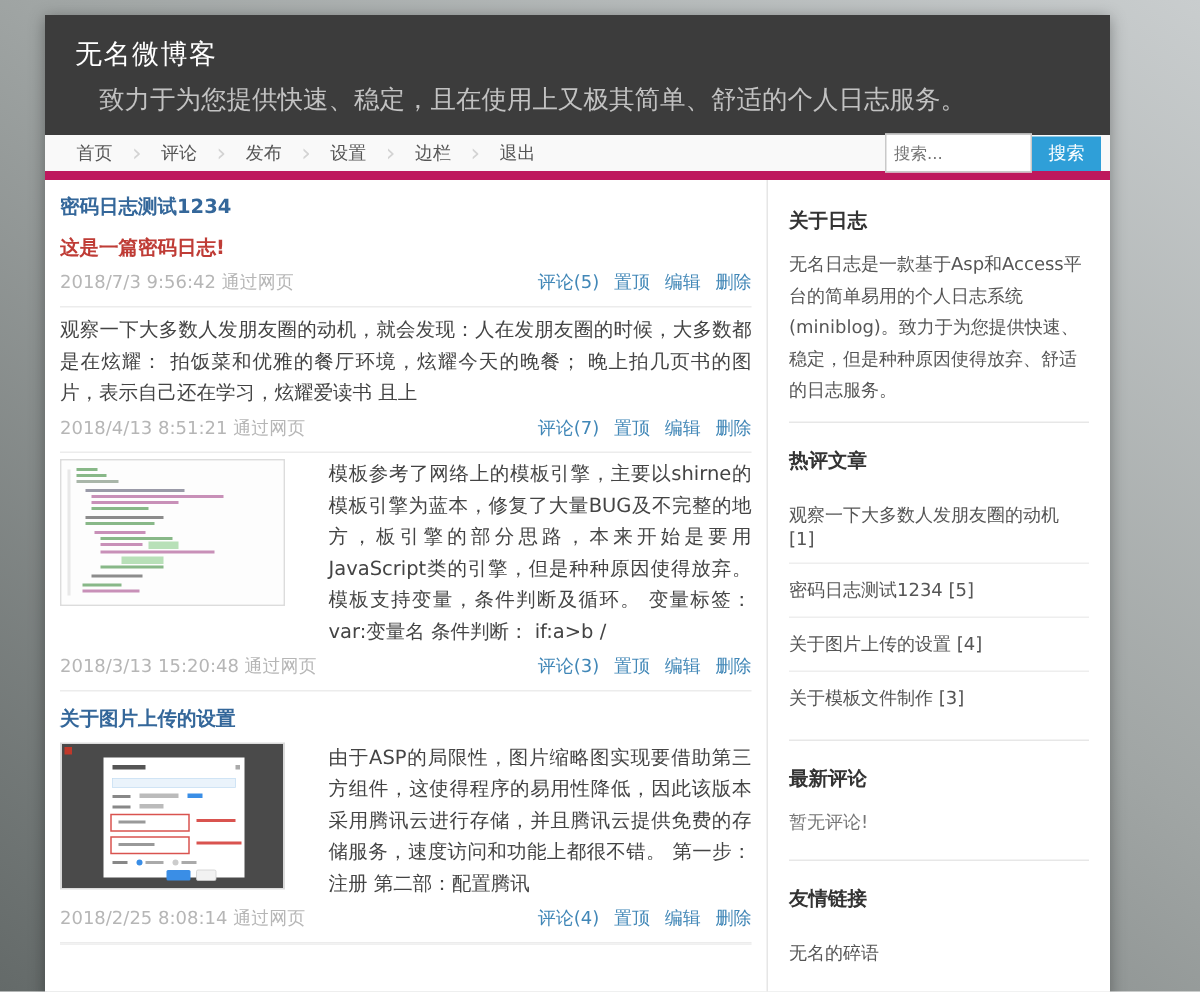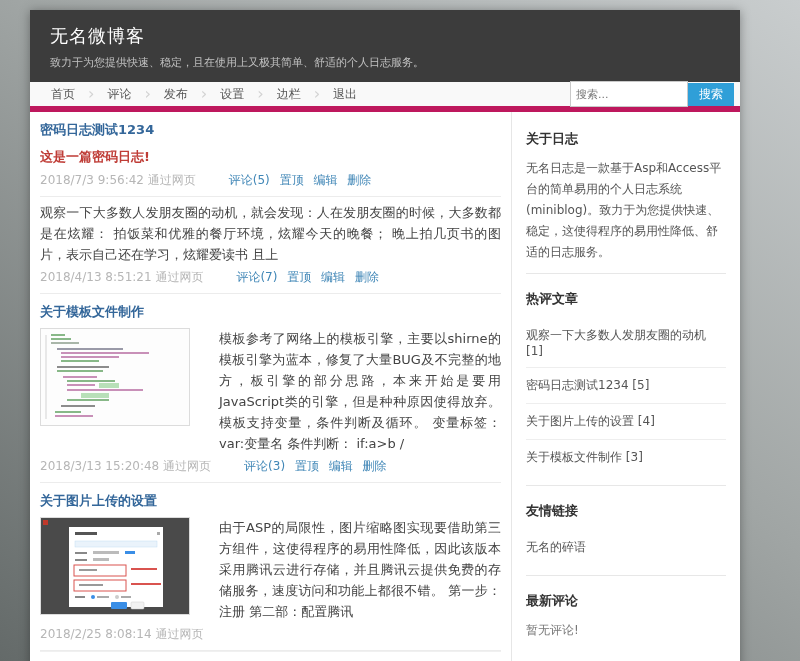--- a/index.html
+++ b/index.html
@@ -10,51 +10,51 @@
     background: linear-gradient(215deg, #c9cdce 0%, #a0a5a4 45%, #646a69 100%);
   }
   .container {
     width: 710px; margin: 10px 0 0 30px;
     box-shadow: 0 1px 10px rgba(0,0,0,0.35);
     background: #fff;
   }
   
   .site-header { background: #3c3c3c; padding: 14px 20px 12px; }
   .site-title { color: #ffffff; font-size: 18px; font-weight: normal; letter-spacing: 1px; }
-  .site-subtitle { color: #c2c2c2; font-size: 11px; margin-top: 7px; }
+  .site-subtitle { color: #c2c2c2; font-size: 17px; margin-top: 7px; margin-left: 16px; }
   
   .nav {
     background: #f9f9f9; border-bottom: 6px solid #be185d;
     display: flex; align-items: center; height: 30px; padding: 0 6px 0 8px;
     font-size: 12px; color: #555;
   }
   .nav-item { padding: 0 13px; cursor: pointer; line-height: 30px; }
   .nav-sep { color: #d3d3d3; font-size: 16px; line-height: 30px; }
   .nav-search { margin-left: auto; display: flex; align-items: center; }
   .search-input {
-    width: 118px; height: 21px; border: 1px solid #c9c9c9;
+    width: 98px; height: 21px; border: 1px solid #c9c9c9;
     font-size: 11px; padding: 12px 5px; color: #333; outline: none;
     font-family: "DejaVu Sans", "Liberation Sans", sans-serif;
   }
   .search-btn {
     height: 23px; border: none; color: #fff; font-size: 12px;
     padding: 0 11px; cursor: pointer;
     font-family: "DejaVu Sans", "Liberation Sans", sans-serif;
   }
   
   .content { display: flex; background: #fff; min-height: 497px; align-items: stretch; }
   .main { width: 481px; flex: none; padding: 0 10px; }
   .sidebar { flex: 1; border-left: 1px solid #e6e6e6; padding: 2px 14px 10px; }
   
   .post { border-bottom: 1px solid #ececec; }
   .post:last-of-type { border-bottom: none; }
   .post-title { font-size: 13px; font-weight: bold; padding: 9px 0 3px; cursor: pointer; }
   .post-excerpt-alert { font-size: 13px; font-weight: bold; padding: 6px 0 2px; }
   .post-body { color: #444; font-size: 13px; line-height: 21px; text-align: justify; padding-top: 5px; }
-  .post-meta { display: flex; justify-content: flex-start; align-items: center; padding: 4px 0 7px; font-size: 12px; gap: 27px; }
+  .post-meta { display: flex; justify-content: space-between; align-items: center; padding: 4px 0 7px; font-size: 12px; }
   .post-date { color: #b6b6b6; }
   .post-actions { white-space: nowrap; }
   .post-actions .action { margin-left: 6px; cursor: pointer; text-decoration: none; }
   .post-media { display: flex; gap: 29px; padding-top: 4px; }
   .thumb {
     width: 150px; height: 98px; flex: none; border: 1px solid #dcdcdc;
     background: #fff; cursor: pointer; overflow: hidden;
   }
   .thumb svg { display: block; width: 100%; height: 100%; }
   .post-media .post-body { padding-top: 0; flex: 1; }
@@ -126,21 +126,20 @@
           <span class="post-actions">
             <span class="action" style="color:#4187b7">评论(7)</span>
             <span class="action" style="color:#4187b7">置顶</span>
             <span class="action" style="color:#4187b7">编辑</span>
             <span class="action" style="color:#4187b7">删除</span>
           </span>
         </div>
       </div>
 
       <div class="post">
-        <div class="post-title" style="color:#34679a">关于模板文件制作</div>
         <div class="post-media">
           <div class="thumb">
             <svg viewBox="0 0 148 96" xmlns="http://www.w3.org/2000/svg">
               <rect width="148" height="96" fill="#fdfdfd"></rect>
               <rect x="4" y="6" width="2" height="84" fill="#e8e8e8"></rect>
               <rect x="10" y="5" width="14" height="2" fill="#88b888"></rect>
               <rect x="10" y="9" width="20" height="2" fill="#88b888"></rect>
               <rect x="10" y="13" width="28" height="2" fill="#a9b6a9"></rect>
               <rect x="16" y="19" width="66" height="2" fill="#9a9aa8"></rect>
               <rect x="20" y="23" width="88" height="2" fill="#c890b8"></rect>
@@ -201,59 +200,65 @@
               <circle cx="76" cy="79" r="2" fill="#cccccc"></circle>
               <rect x="80" y="78" width="10" height="2" fill="#aaaaaa"></rect>
               <rect x="70" y="84" width="16" height="7" rx="1" fill="#3a8ee6"></rect>
               <rect x="90" y="84" width="13" height="7" rx="1" fill="#f2f2f2" stroke="#cccccc" stroke-width="0.5"></rect>
             </svg>
           </div>
           <div class="post-body">由于ASP的局限性，图片缩略图实现要借助第三方组件，这使得程序的易用性降低，因此该版本采用腾讯云进行存储，并且腾讯云提供免费的存储服务，速度访问和功能上都很不错。 第一步：注册 第二部：配置腾讯</div>
         </div>
         <div class="post-meta">
           <span class="post-date"><span>2018/2/25 8:08:14</span> <span>通过网页</span></span>
+          <span class="post-actions">
+            <span class="action" style="color:#4187b7">评论(4)</span>
+            <span class="action" style="color:#4187b7">置顶</span>
+            <span class="action" style="color:#4187b7">编辑</span>
+            <span class="action" style="color:#4187b7">删除</span>
+          </span>
         </div>
       </div>
 
       <div class="pagination">
         
         
         
         
         
         
       </div>
 
     </div>
 
     <div class="sidebar">
 
       <div class="side-section">
         <div class="side-title">关于日志</div>
-        <div class="side-text">无名日志是一款基于Asp和Access平台的简单易用的个人日志系统(miniblog)。致力于为您提供快速、稳定，这使得程序的易用性降低、舒适的日志服务。</div>
+        <div class="side-text">无名日志是一款基于Asp和Access平台的简单易用的个人日志系统(miniblog)。致力于为您提供快速、稳定，但是种种原因使得放弃、舒适的日志服务。</div>
       </div>
 
       <div class="side-section">
         <div class="side-title">热评文章</div>
         <ul class="side-list">
           <li>观察一下大多数人发朋友圈的动机 [1]</li>
           <li>密码日志测试1234 [5]</li>
           <li>关于图片上传的设置 [4]</li>
           <li>关于模板文件制作 [3]</li>
         </ul>
       </div>
 
       <div class="side-section">
+        <div class="side-title">最新评论</div>
+        <div class="side-empty">暂无评论!</div>
+      </div>
+
+      <div class="side-section">
         <div class="side-title">友情链接</div>
         <ul class="side-list">
           <li>无名的碎语</li>
         </ul>
       </div>
 
-      <div class="side-section">
-        <div class="side-title">最新评论</div>
-        <div class="side-empty">暂无评论!</div>
-      </div>
-
     </div>
   </div>
 
 </div>
 
 </body></html>

